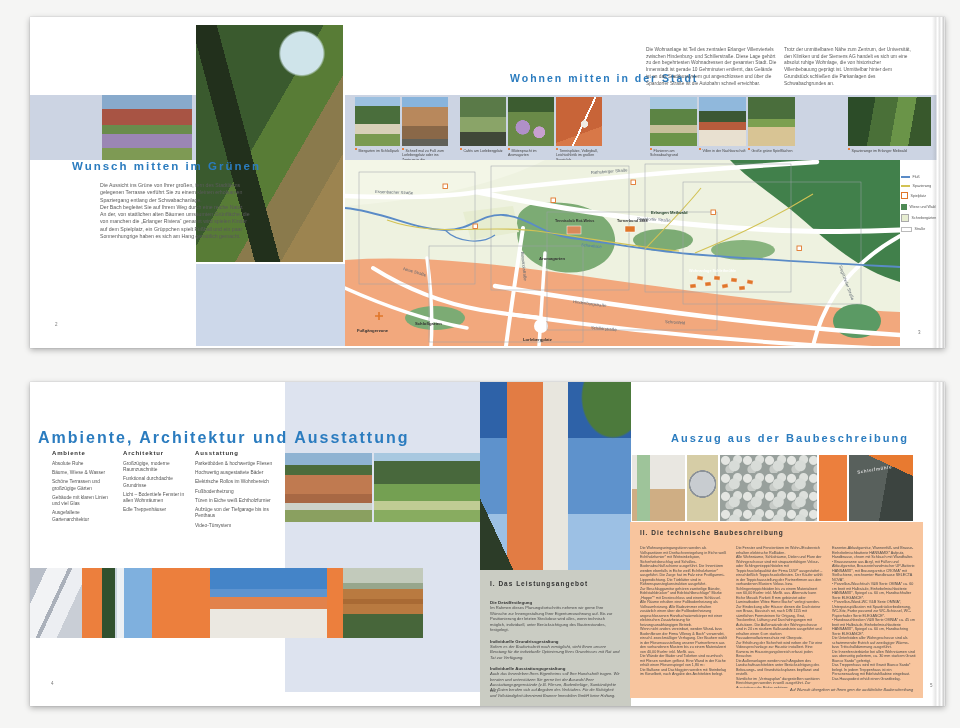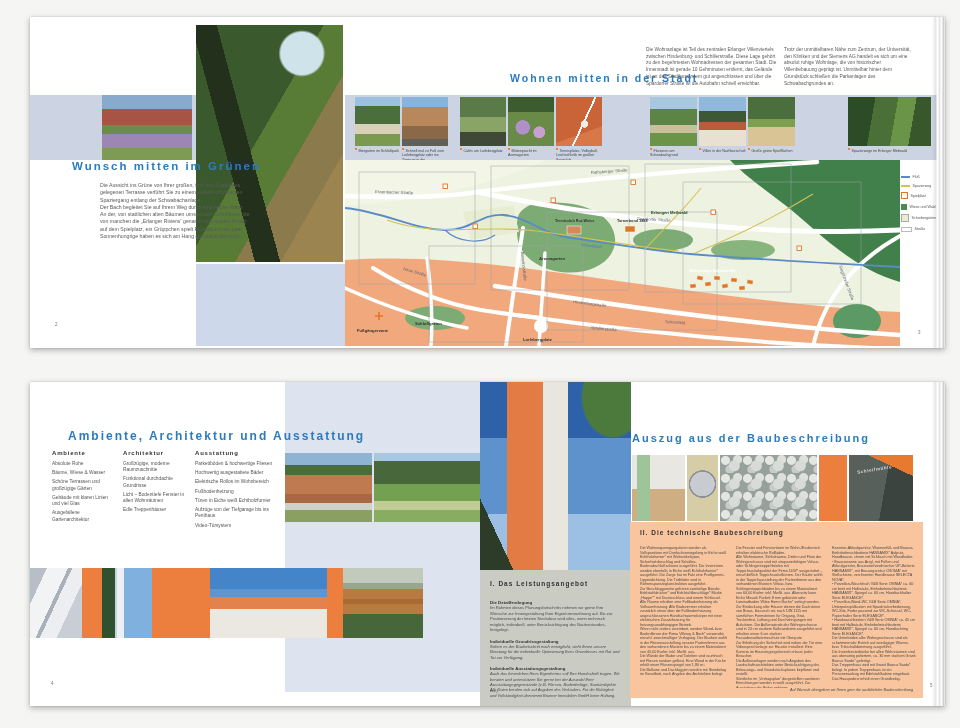--- a/index.html
+++ b/index.html
@@ -239,21 +239,21 @@
         <span class="lab">Straße</span>
       </div>
     </div>
     <div class="pagenum" style="left:888px;top:313px;">3</div>
     <div class="curl"></div>
   </div>
 
   <div class="sheet" style="left:30px;top:382px;width:915px;height:324px;">
 
     <div class="col-blue" style="left:255px;top:0;width:195px;height:310px;"></div>
-    <div class="abs headline" style="left:38px;top:47px;font-size:12px;">Ambiente, Architektur und Ausstattung</div>
+    <div class="abs headline" style="left:8px;top:47px;font-size:16px;">Ambiente, Architektur und Ausstattung</div>
 
     <div class="abs" style="left:22px;top:68px;width:64px;">
       <div class="listhead" style="margin-bottom:5px;">Ambiente</div>
       <div class="listitem">Absolute Ruhe</div>
       <div class="listitem">Bäume, Wiese &amp; Wasser</div>
       <div class="listitem">Schöne Terrassen und großzügige Gärten</div>
       <div class="listitem">Gebäude mit klaren Linien und viel Glas</div>
       <div class="listitem">Ausgefallene Gartenarchitektur</div>
     </div>
     <div class="abs" style="left:93px;top:68px;width:66px;">
@@ -293,21 +293,21 @@
         <div class="st">Die Detailfestlegung</div>
         <div class="sb">Im Rahmen dieses Planungsfortschritts nehmen wir gerne Ihre Wünsche zur Innengestaltung Ihrer Eigentumswohnung auf. Bis zur Positionierung der letzten Steckdose wird alles, wenn technisch möglich, individuell, unter Berücksichtigung des Bautenstandes, festgelegt.</div>
         <div class="st">Individuelle Grundrissgestaltung</div>
         <div class="sb ital">Sofern es der Baufortschritt noch ermöglicht, steht Ihnen unsere Beratung für die individuelle Optimierung Ihres Grundrisses mit Rat und Tat zur Verfügung.</div>
         <div class="st">Individuelle Ausstattungsgestaltung</div>
         <div class="sb ital">Auch das Innenleben Ihres Eigenheims soll Ihre Handschrift tragen. Wir beraten und unterstützen Sie gerne bei der Auswahl Ihrer Ausstattungsgegenstände (z.B. Fliesen, Bodenbeläge, Sanitärobjekte etc.)</div>
       </div>
       <div class="abs sb ital" style="left:10px;bottom:8px;width:131px;font-size:3.9px;">Alle Daten berufen sich auf Angaben des Verkäufers. Für die Richtigkeit und Vollständigkeit übernimmt Brunner Immobilien GmbH keine Haftung.</div>
     </div>
 
-    <div class="abs headline" style="left:602px;top:50px;font-size:11px;">Auszug aus der Baubeschreibung</div>
+    <div class="abs headline" style="left:602px;top:50px;font-size:11px;padding-left:39px;">Auszug aus der Baubeschreibung</div>
 
     <div class="photo ph-interior" style="left:602px;top:73px;width:53px;height:66px;"></div>
     <div class="photo ph-lamp" style="left:657px;top:73px;width:31px;height:66px;"></div>
     <div class="photo ph-cobbles" style="left:690px;top:73px;width:97px;height:66px;"></div>
     <div class="orangeblk" style="left:789px;top:73px;width:28px;height:66px;"></div>
     <div class="photo ph-sign" style="left:819px;top:73px;width:64px;height:66px;">
       <span class="sign-label">Schleifmühle</span>
     </div>
 
     <div class="orangebox" style="left:600px;top:140px;width:293px;height:176px;">

